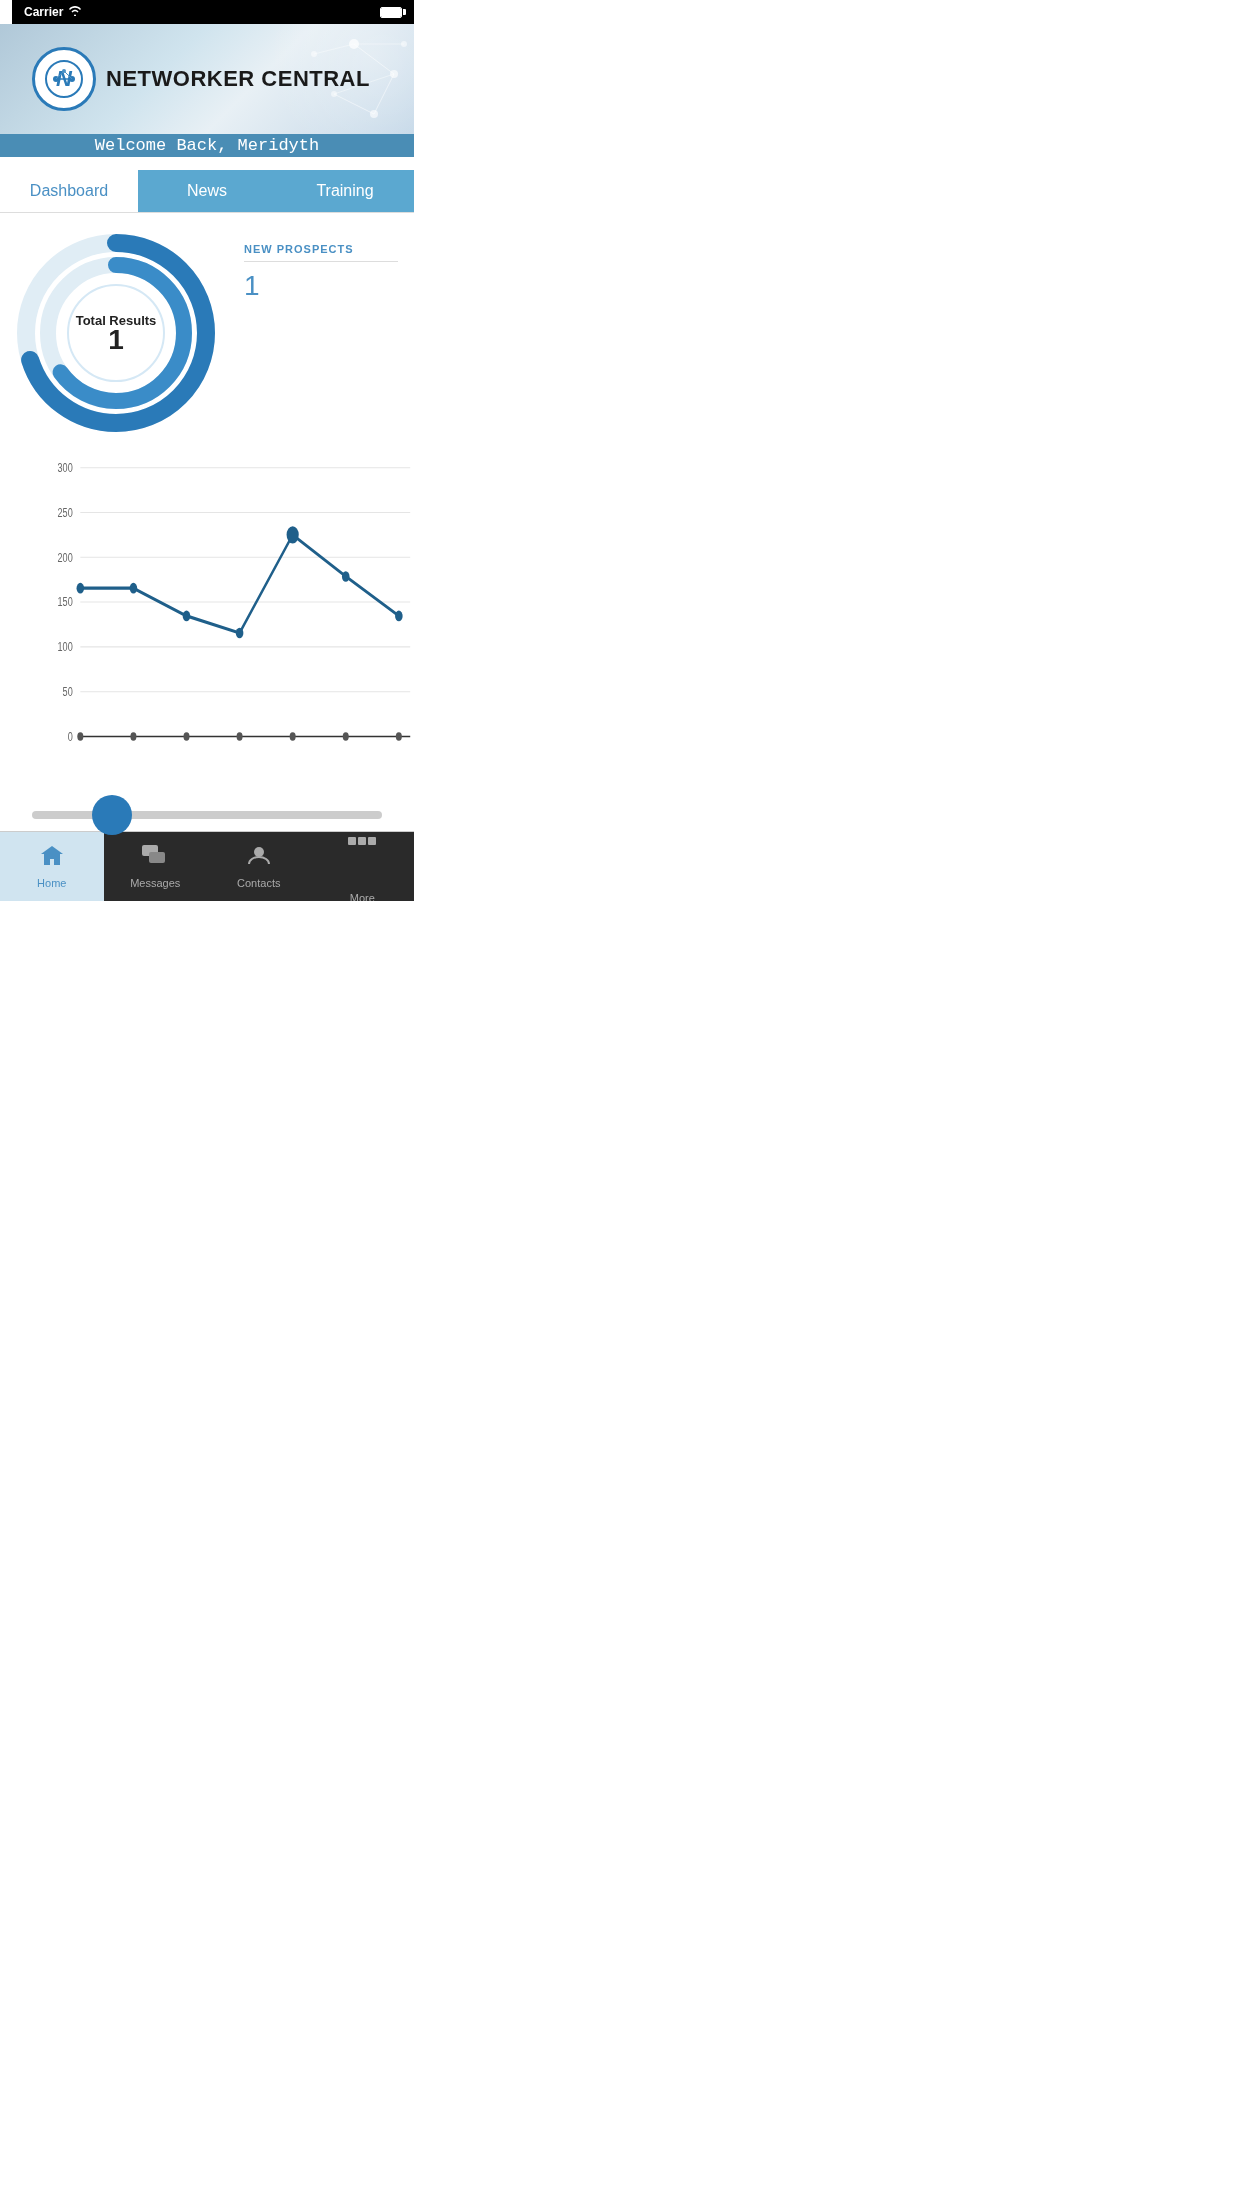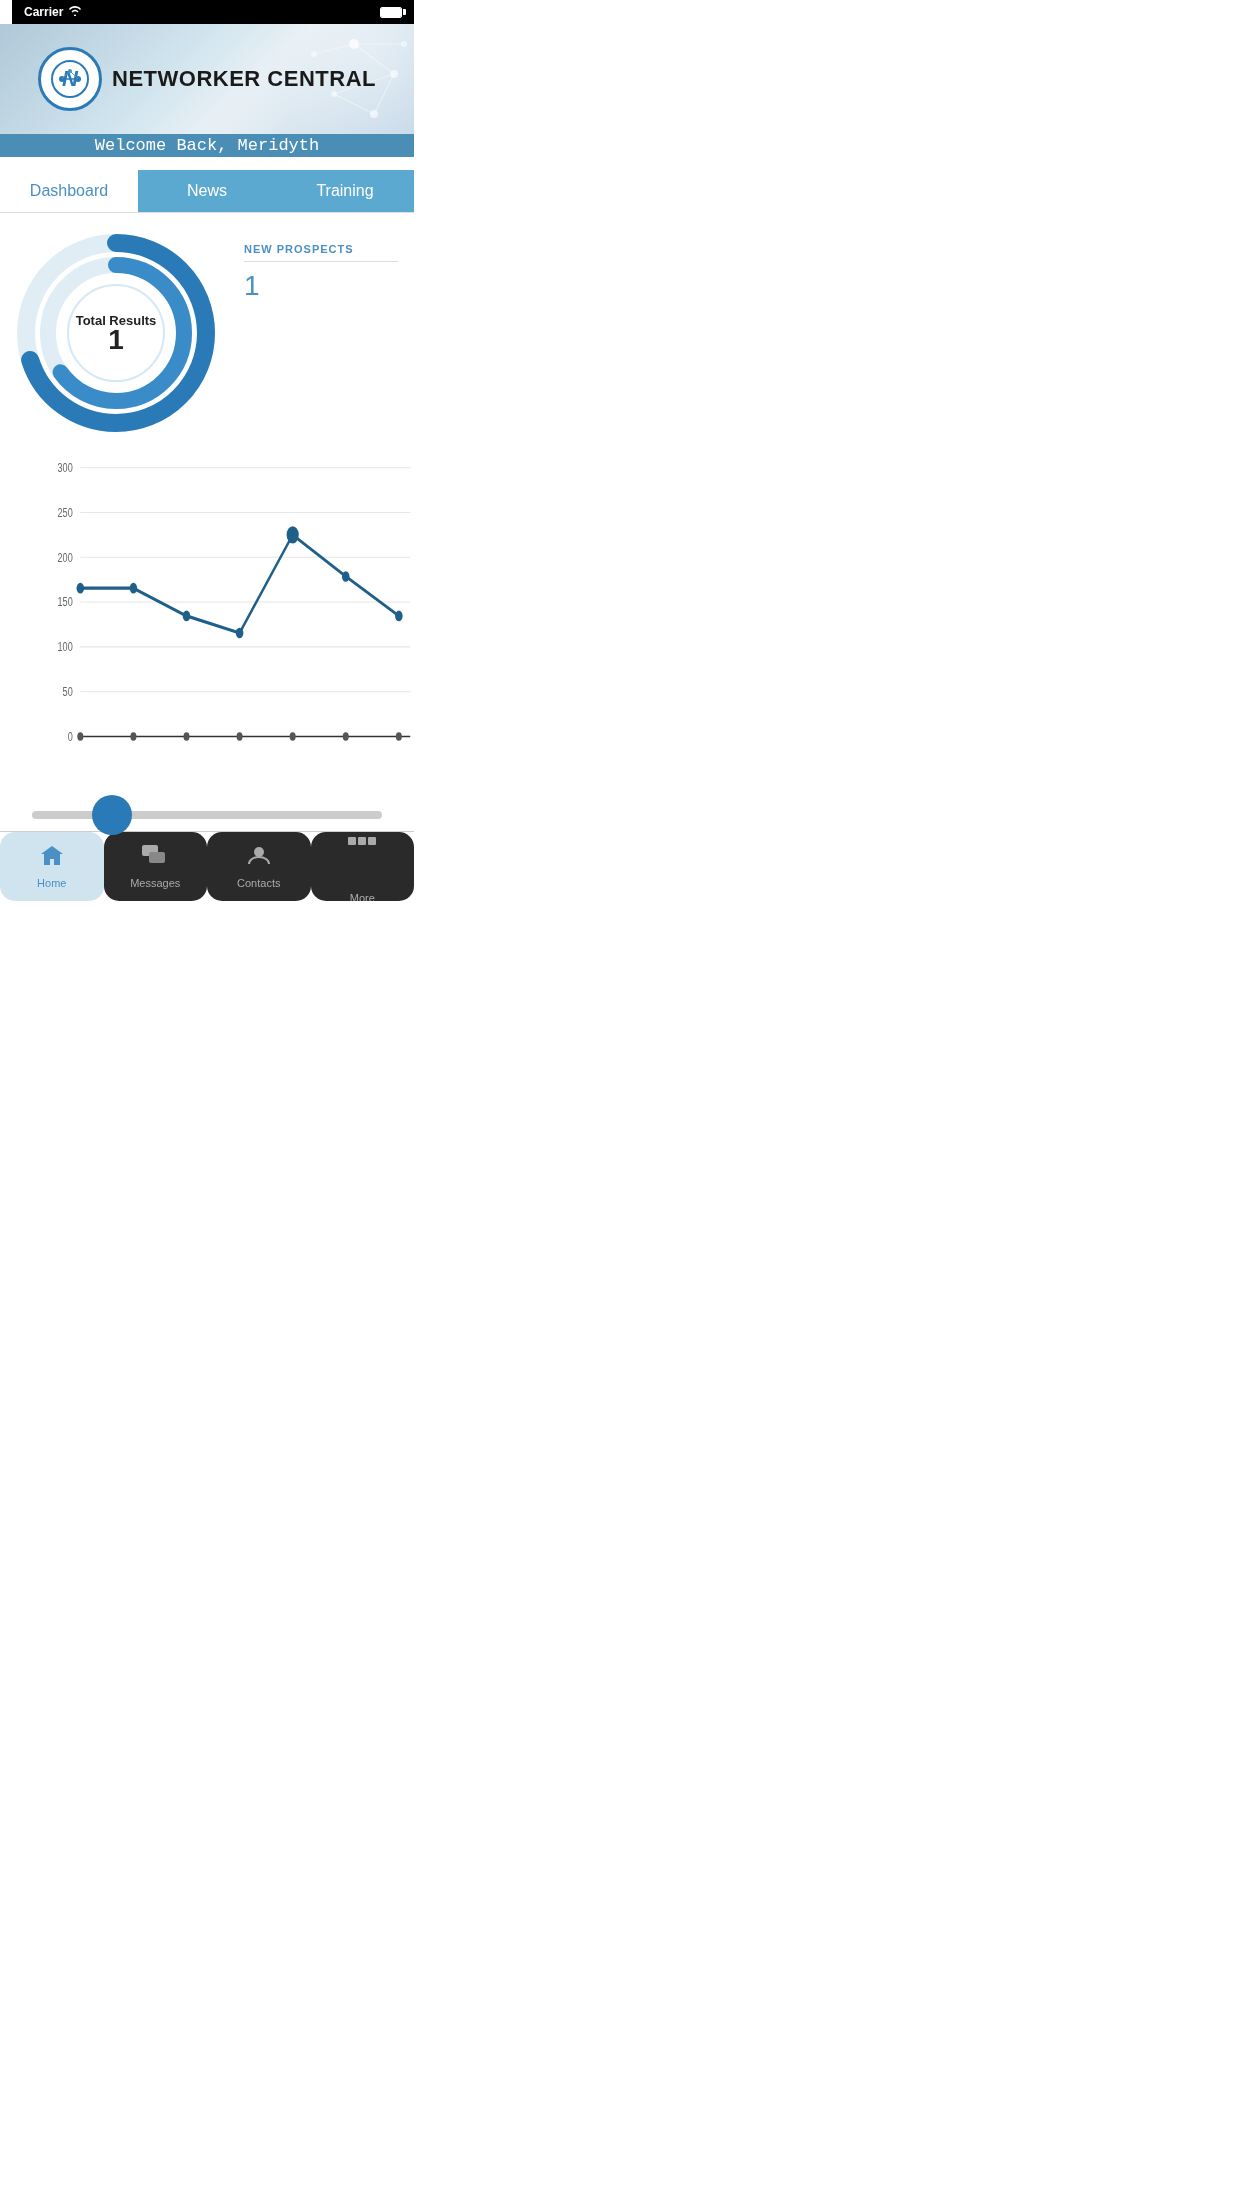--- a/index.html
+++ b/index.html
@@ -38,21 +38,20 @@
 
     
     .header-banner {
       position: relative;
       height: 110px;
       background: linear-gradient(135deg, #b0c8d8 0%, #d0e4ee 40%, #e8f0f5 60%, #c5d8e8 100%);
       overflow: hidden;
       display: flex;
       align-items: center;
       padding: 10px 32px;
-      justify-content: center;
     }
     .header-banner::before {
       content: '';
       position: absolute;
       right: 0; top: 0; bottom: 0;
       width: 200px;
       background: radial-gradient(circle at 80% 30%, rgba(255,255,255,0.3) 0%, transparent 60%);
     }
     
     .network-dots {
@@ -194,21 +193,20 @@
     }
     .nav-item {
       flex: 1;
       display: flex;
       flex-direction: column;
       align-items: center;
       justify-content: center;
       gap: 3px;
       font-size: 11px;
       cursor: pointer;
-      border-radius: 15px;
     }
     .nav-item.home-item {
       background: #d0e4f0;
       color: #4a90c4;
     }
     .nav-item.dark-item {
       background: #2a2a2a;
       color: #aaa;
     }
     .nav-icon {

